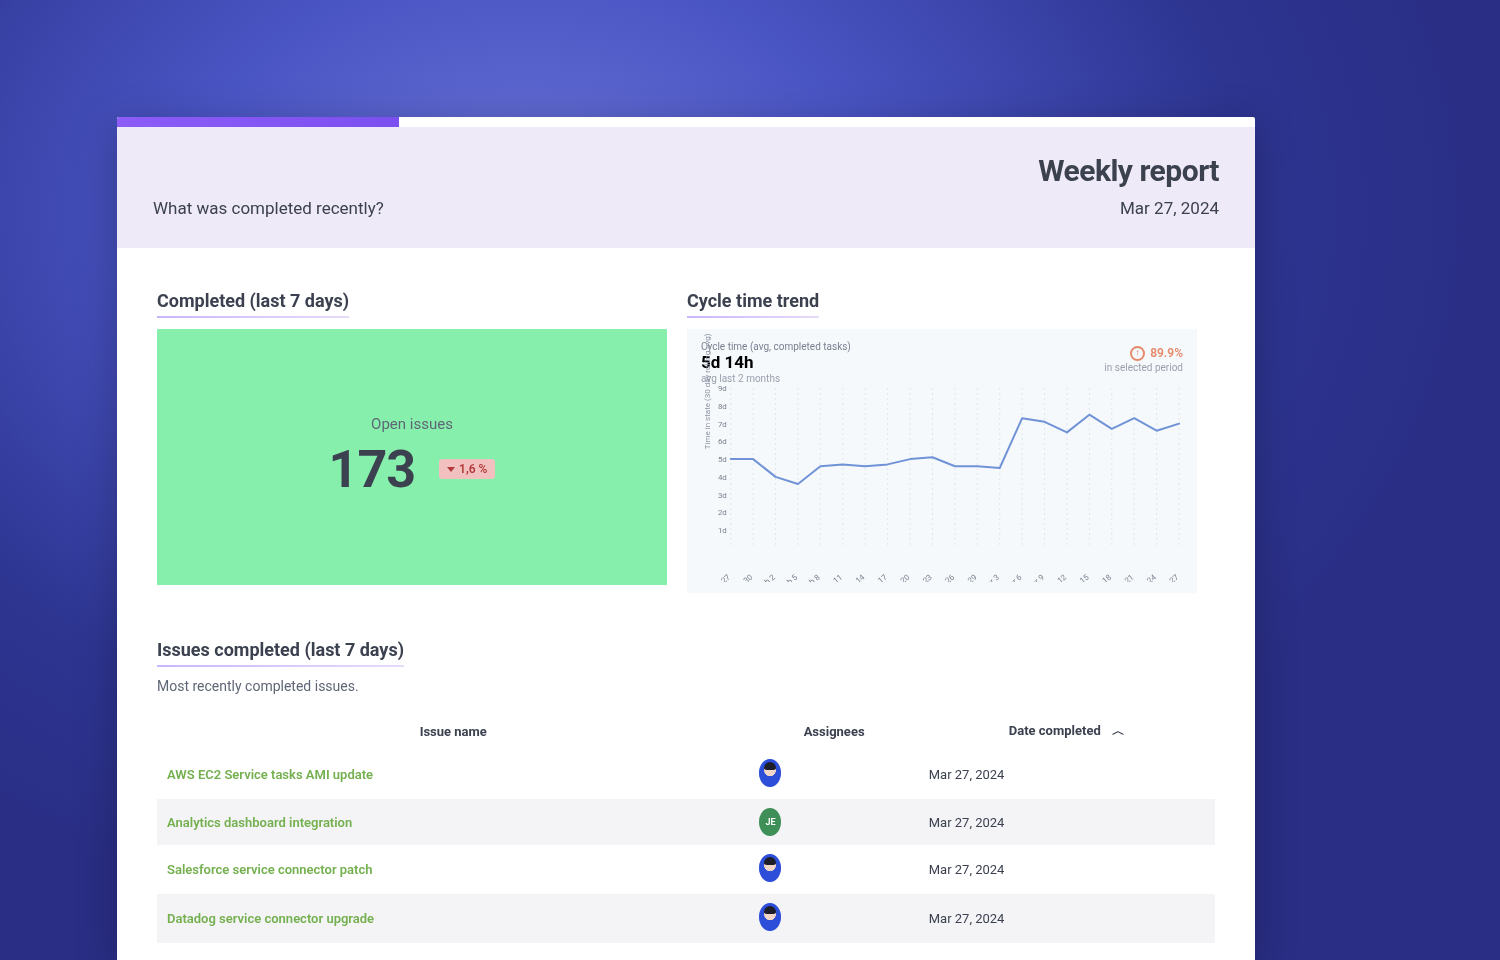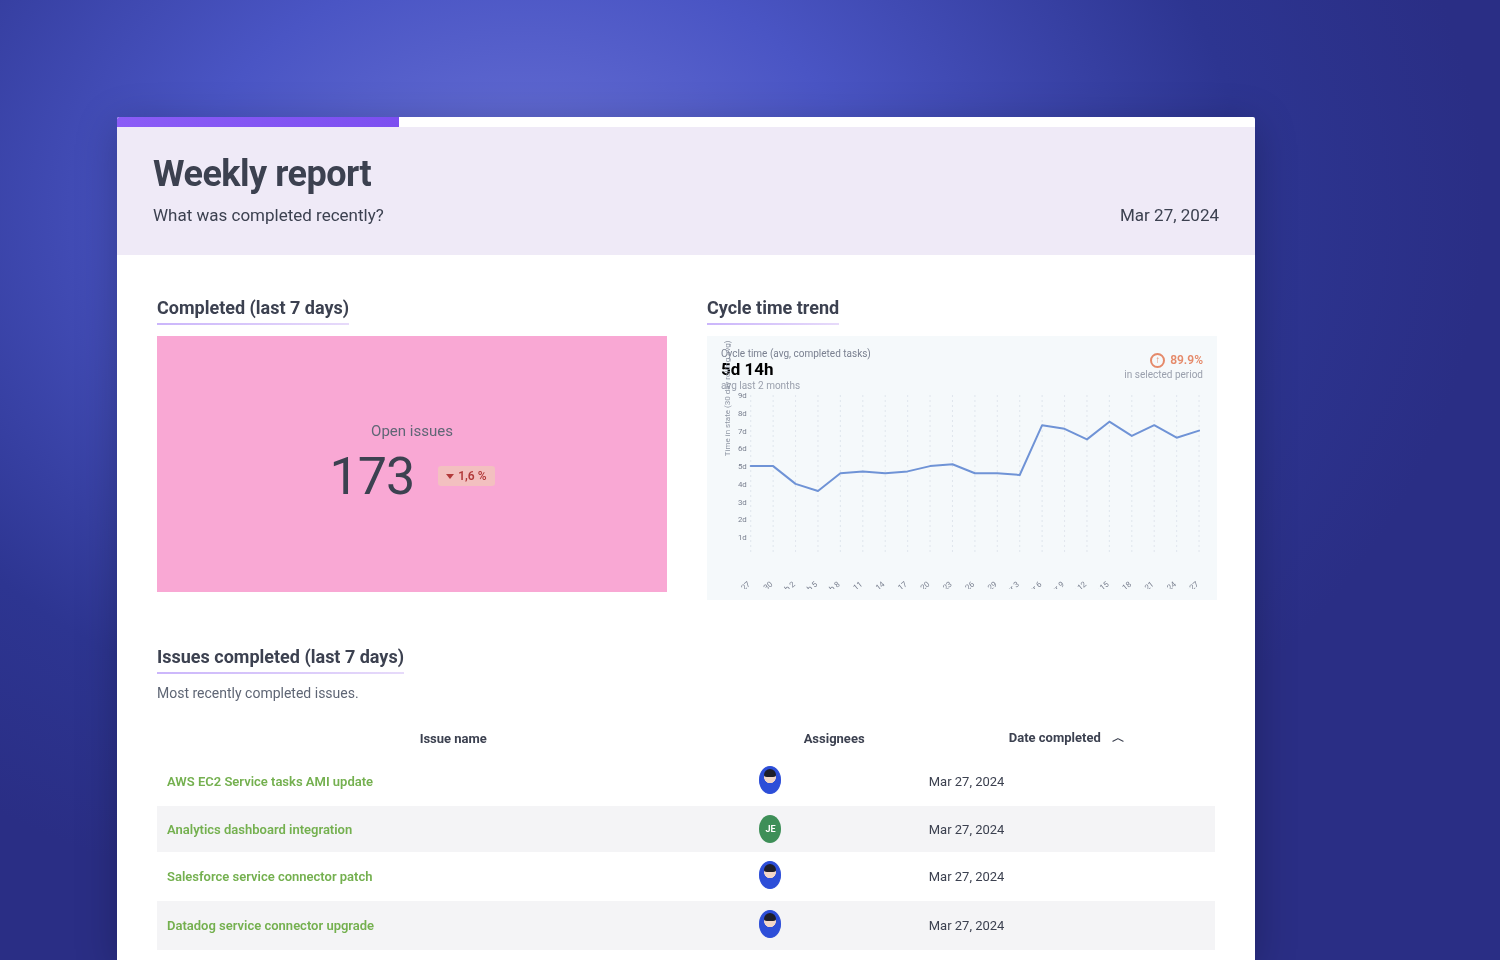--- a/index.html
+++ b/index.html
@@ -23,42 +23,43 @@
     width: 282px;
     height: 10px;
     background: linear-gradient(90deg, #8b5cf6, #7c4ff0);
     border-radius: 2px 0 0 0;
   }
   .header {
     background: #efeaf7;
     padding: 26px 36px 30px 36px;
   }
   .header h1 {
-    font-size: 36px;
+    font-size: 30px;
     font-weight: 700;
     color: #3c4150;
     letter-spacing: -0.5px;
+    text-align: right;
   }
   .header-sub {
     display: flex;
     justify-content: space-between;
     align-items: flex-end;
     margin-top: 10px;
   }
   .header-sub .subtitle,
   .header-sub .date {
     font-size: 17px;
     color: #3c4150;
   }
   .content {
     padding: 42px 40px 0 40px;
   }
   .cards-row {
     display: flex;
-    gap: 40px;
+    gap: 20px;
   }
   .card-col-left { flex: 0 0 510px; }
   .card-col-right { flex: 0 0 510px; }
   .section-title {
     font-size: 18px;
     font-weight: 700;
     color: #3c4150;
     display: inline-block;
     position: relative;
     padding-bottom: 4px;
@@ -69,40 +70,40 @@
     left: 0;
     bottom: -3px;
     height: 2px;
     width: 100%;
     background: linear-gradient(90deg, #8b5cf6, #c9aef4);
     opacity: .45;
   }
   
   .open-card {
     margin-top: 14px;
-    background: #f9a8d4;
+    background: #86efac;
     height: 256px;
     display: flex;
     flex-direction: column;
     justify-content: center;
     align-items: center;
   }
   .open-label {
     font-size: 15px;
     color: #5f6675;
     margin-bottom: 6px;
   }
   .open-row {
     display: flex;
     align-items: center;
     gap: 24px;
   }
   .open-number {
     font-size: 52px;
-    font-weight: 400;
+    font-weight: 700;
     color: #3c4150;
     letter-spacing: -1px;
   }
   .pct-badge {
     background: #f3c0c0;
     color: #b23a3a;
     font-size: 12px;
     font-weight: 600;
     padding: 3px 8px;
     border-radius: 3px;

